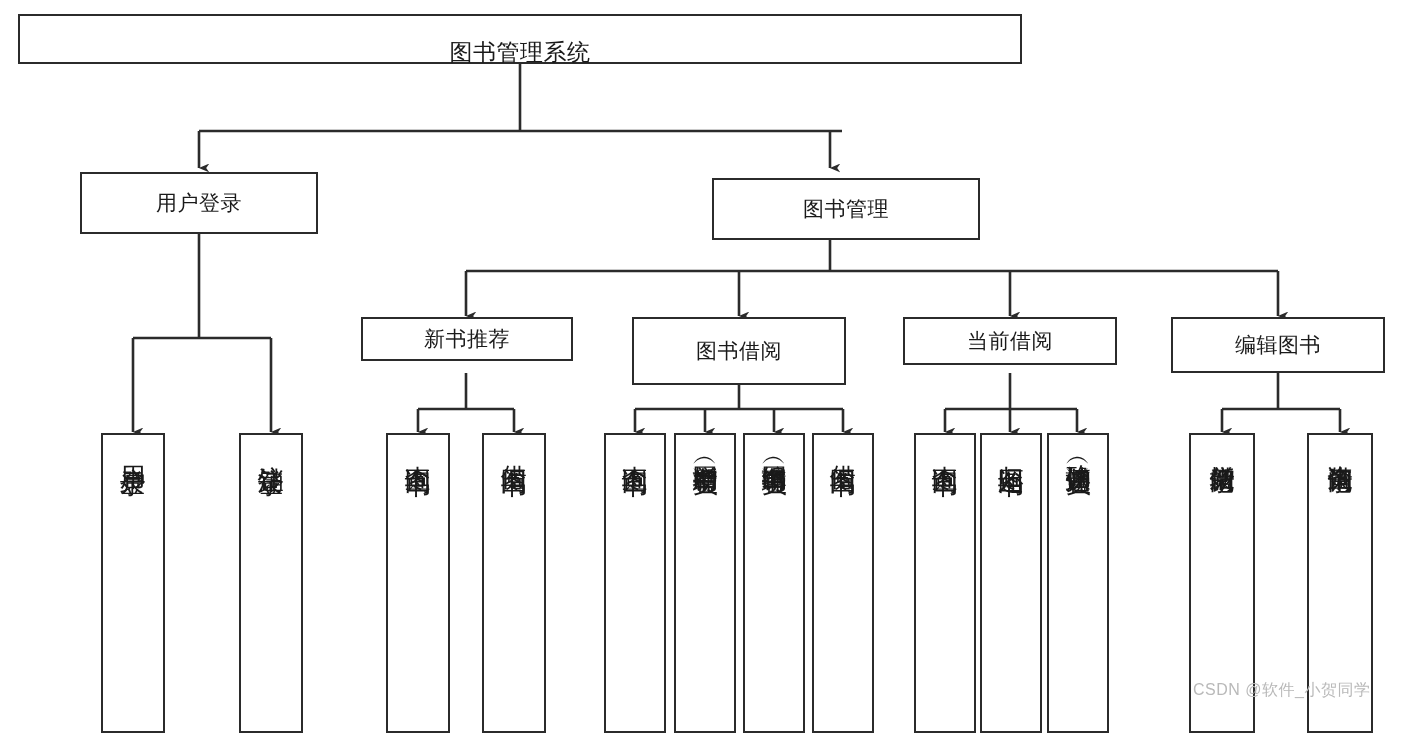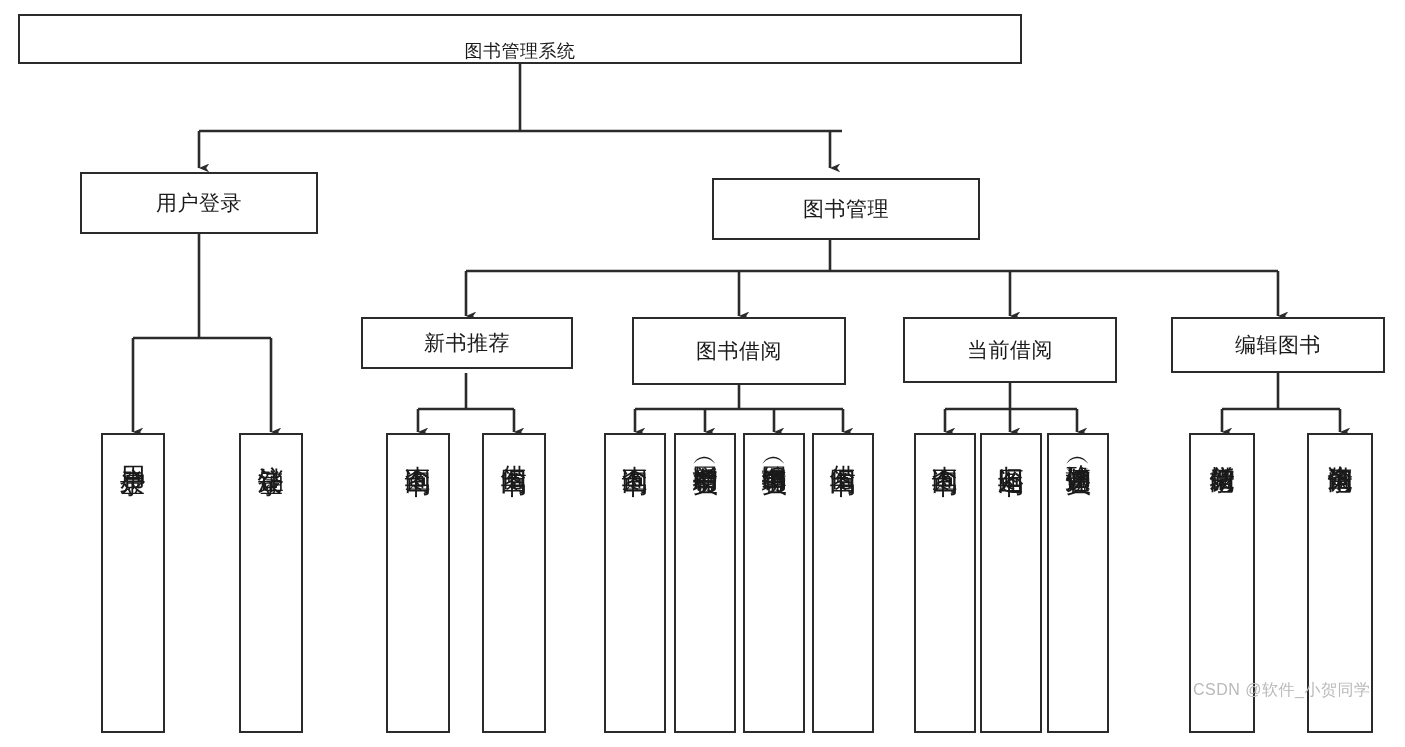--- a/index.html
+++ b/index.html
@@ -39,21 +39,21 @@
     text-align: center;
     line-height: 1.22;
     letter-spacing: 0.5px;
     white-space: nowrap;
   }
   
   .h-label {
     font-size: 21px;
   }
   .root-label {
-    font-size: 18px;
+    font-size: 23px;
     margin-top: 26px;
   }
   
   .v-box {
     align-items: flex-start;
     padding-top: 10px;
   }
   .v-label {
     writing-mode: vertical-rl;
     text-orientation: upright;
@@ -136,29 +136,29 @@
   </div>
 
   <div class="node-box" style="left:80px; top:172px; width:238px; height:62px;">
     <span class="node-label h-label">用户登录</span>
   </div>
 
   <div class="node-box" style="left:712px; top:178px; width:268px; height:62px;">
     <span class="node-label h-label">图书管理</span>
   </div>
 
-  <div class="node-box" style="left:361px; top:317px; width:212px; height:52px;">
+  <div class="node-box" style="left:361px; top:317px; width:212px; height:44px;">
     <span class="node-label h-label">新书推荐</span>
   </div>
 
   <div class="node-box" style="left:632px; top:317px; width:214px; height:68px;">
     <span class="node-label h-label">图书借阅</span>
   </div>
 
-  <div class="node-box" style="left:903px; top:317px; width:214px; height:66px;">
+  <div class="node-box" style="left:903px; top:317px; width:214px; height:48px;">
     <span class="node-label h-label">当前借阅</span>
   </div>
 
   <div class="node-box" style="left:1171px; top:317px; width:214px; height:56px;">
     <span class="node-label h-label">编辑图书</span>
   </div>
 
   <div class="node-box v-box" style="left:101px; top:433px; width:64px; height:300px;">
     <span class="node-label v-label">用户登录</span>
   </div>

